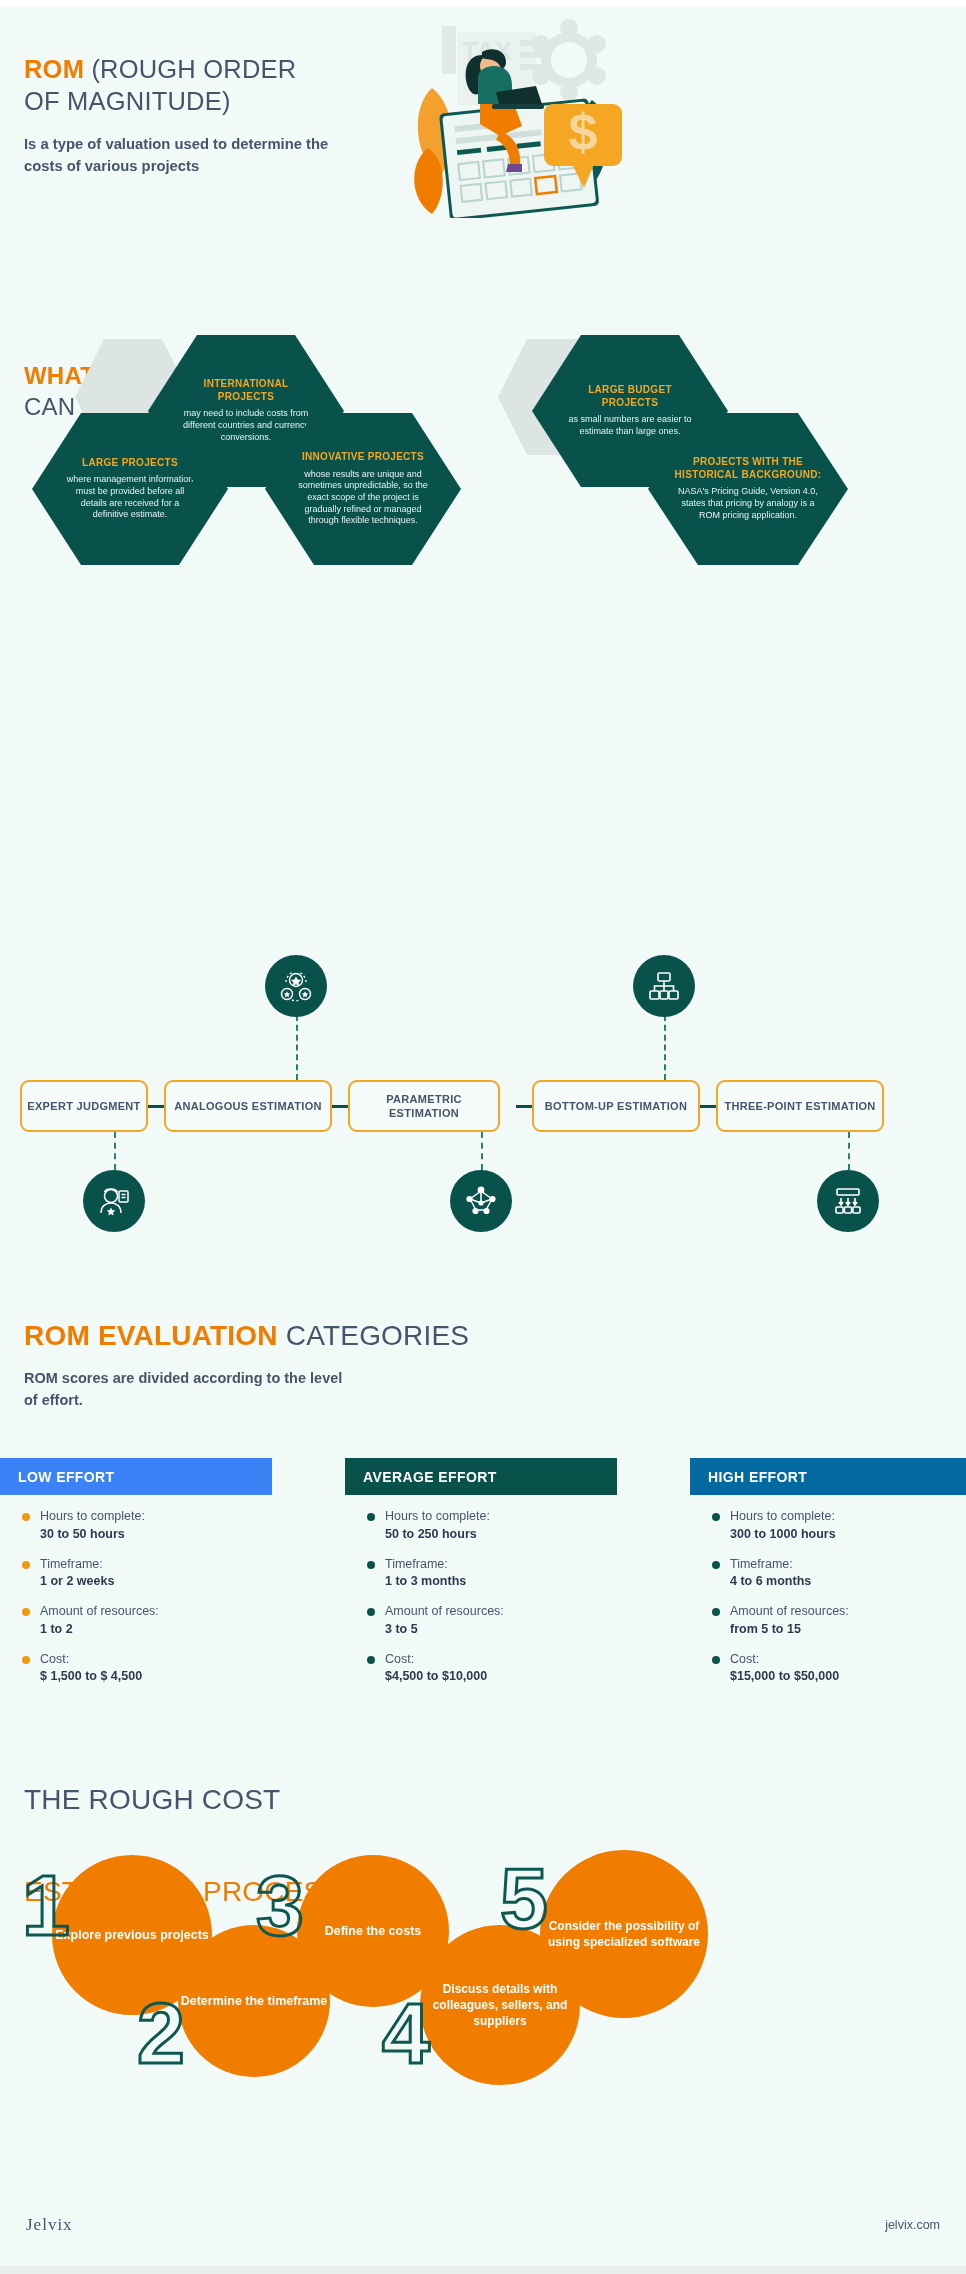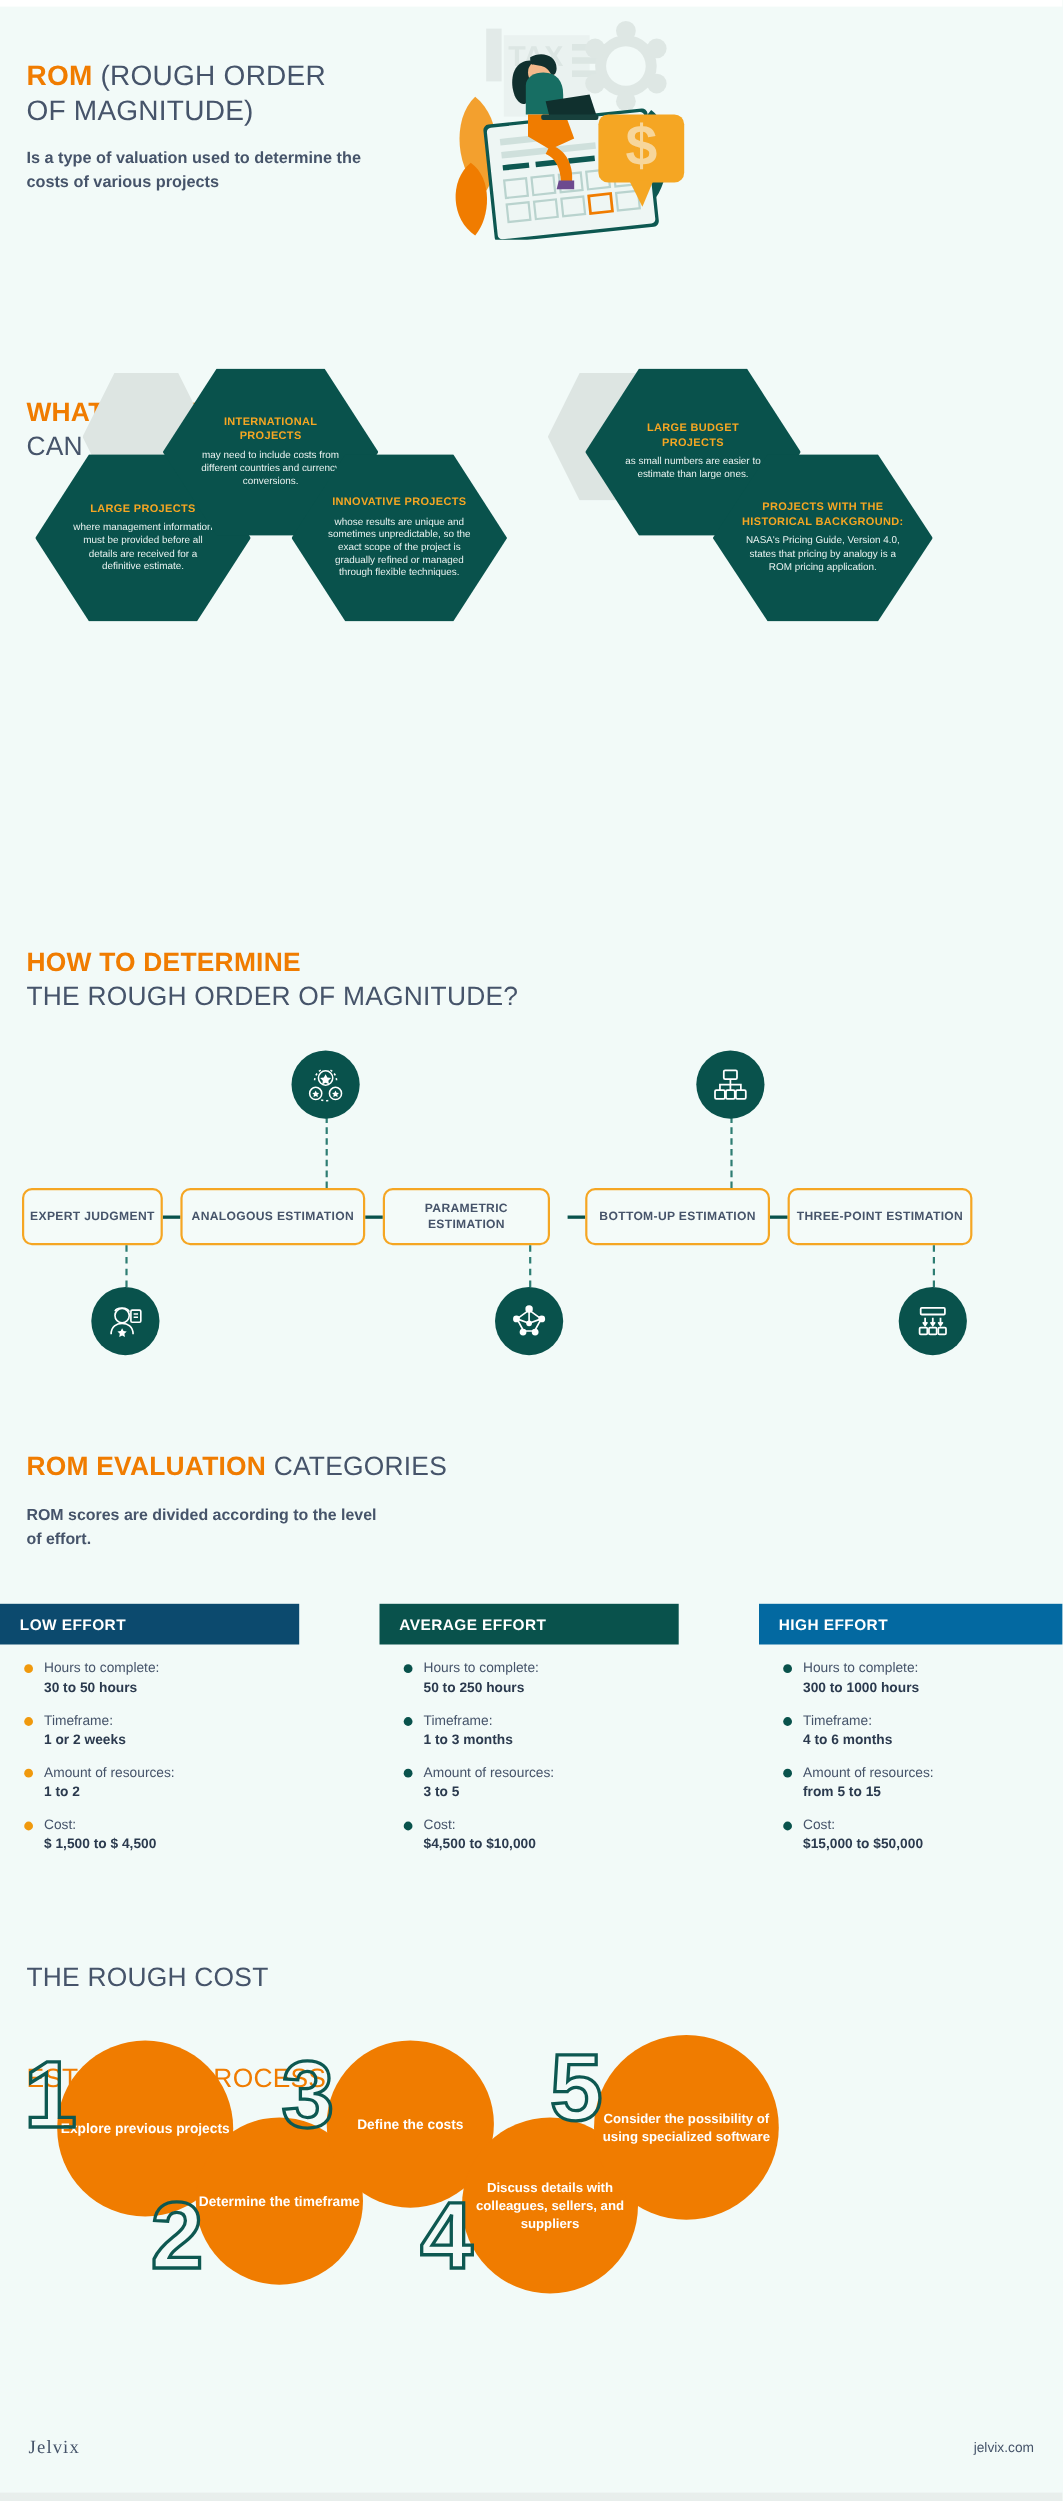--- a/index.html
+++ b/index.html
@@ -26,21 +26,21 @@
   .hero-title .t2 { font-weight:400; }
   .hero-sub {
     position:absolute; left:24px; top:133px; width:340px;
     font-size:14.8px; font-weight:bold; line-height:1.5; color:#46546a;
   }
   .hero-art { position:absolute; left:396px; top:8px; width:230px; height:210px; }
 
   
   .sec-h { position:absolute; font-size:24px; font-weight:bold; line-height:1.3; letter-spacing:.2px;}
   .sec-h .ln2 { font-weight:400; display:block; }
-  .sec-h2 { position:absolute; font-size:24px; line-height:1.3; letter-spacing:.2px; font-weight:400;}
+  .sec-h2 { position:absolute; font-size:28px; line-height:1.3; letter-spacing:.2px; font-weight:400;}
   .sec-sub { position:absolute; font-size:14.5px; font-weight:bold; line-height:1.5; color:#46546a; }
 
   
   .hexwrap { position:absolute; left:0; top:335px; width:966px; height:230px; }
   .hex {
     position:absolute;
     clip-path:polygon(25% 0%,75% 0%,100% 50%,75% 100%,25% 100%,0% 50%);
     -webkit-clip-path:polygon(25% 0%,75% 0%,100% 50%,75% 100%,25% 100%,0% 50%);
     display:flex; flex-direction:column; align-items:center; justify-content:center;
     text-align:center;
@@ -205,24 +205,20 @@
       <div class="h-t">LARGE BUDGET PROJECTS</div>
       <div class="h-b">as small numbers are easier to estimate than large ones.</div>
     </div>
 
     <div class="hex dark" style="left:648px; top:78px; width:200px; height:152px; padding:0 26px;">
       <div class="h-t">PROJECTS WITH THE HISTORICAL BACKGROUND:</div>
       <div class="h-b">NASA's Pricing Guide, Version 4.0, states that pricing by analogy is a ROM pricing application.</div>
     </div>
   </div>
 
-  <div class="sec-h orange" style="left:24px; top:860px;">
-    <span>HOW TO DETERMINE</span>
-    <span class="ln2 slate">THE ROUGH ORDER OF MAGNITUDE?</span>
-  </div>
 
   <div class="methods">
 
     <div class="mconn" style="left:148px; width:16px;"></div>
     <div class="mconn" style="left:332px; width:16px;"></div>
     <div class="mconn" style="left:516px; width:16px;"></div>
     <div class="mconn" style="left:700px; width:16px;"></div>
 
     <div class="mbox" style="left:20px; width:128px;">
       <span>EXPERT JUDGMENT</span>
@@ -301,21 +297,21 @@
       <rect x="23" y="24" width="7" height="6" rx="1"></rect>
     </svg>
   </div>
 
   <div class="sec-h2 orange" style="left:24px; top:1318px;">
     <span style="font-weight:bold">ROM EVALUATION</span><span class="slate"> CATEGORIES</span>
   </div>
   <div class="sec-sub" style="left:24px; top:1368px; width:330px;">ROM scores are divided according to the level of effort.</div>
 
   <div class="effort-col" style="left:0px; width:272px;">
-    <div class="effort-hd" style="background:#0c4a6e;">
+    <div class="effort-hd" style="background:#3b82f6;">
       <span>LOW EFFORT</span>
     </div>
     <div class="effort-list">
       <div class="eitem">
         <span class="dot" style="background:#f0990d;"></span>
         <div class="lbl">Hours to complete:</div>
         <div class="val">30 to 50 hours</div>
       </div>
       <div class="eitem">
         <span class="dot" style="background:#f0990d;"></span>

